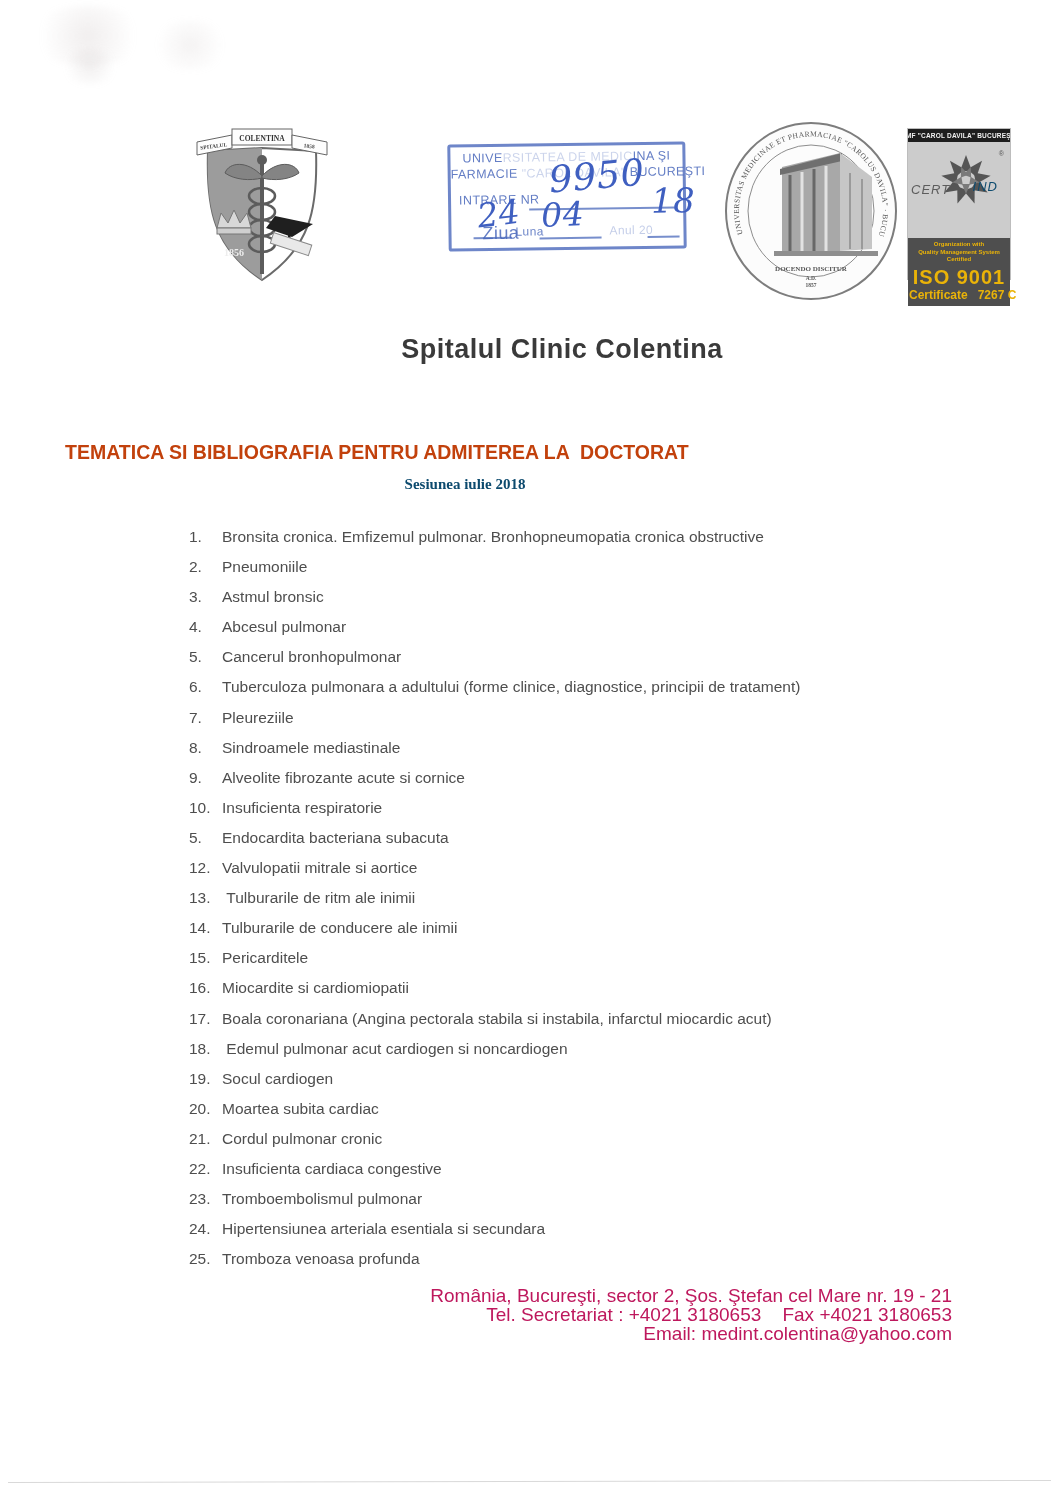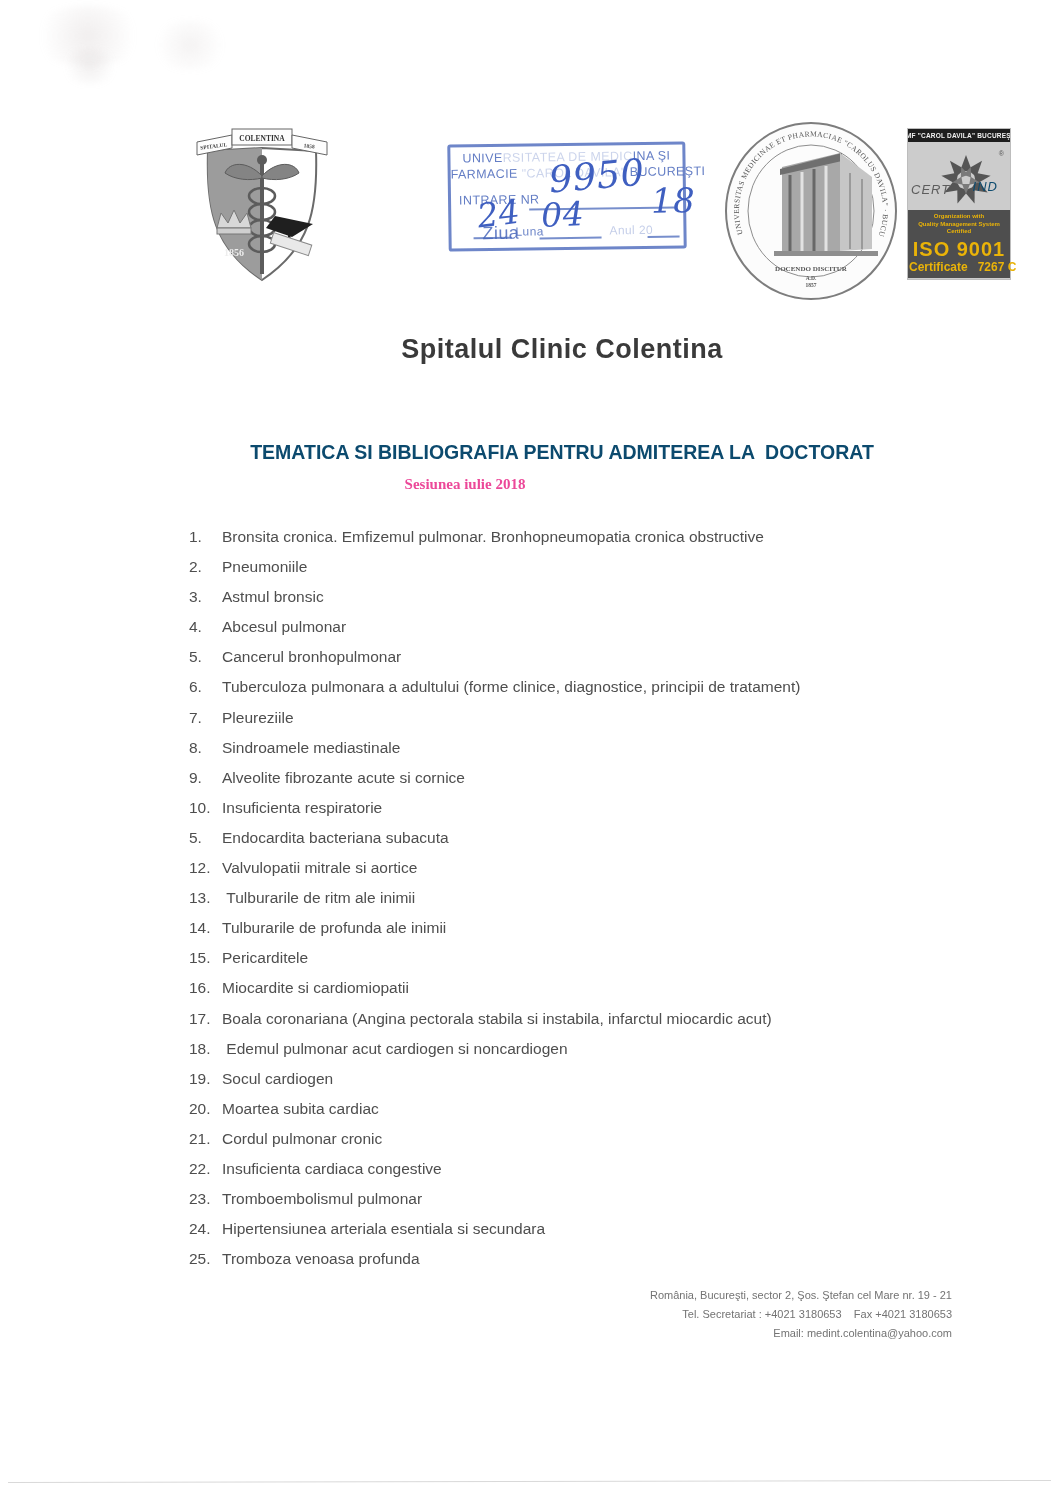--- a/index.html
+++ b/index.html
@@ -38,48 +38,48 @@
   .ln-month{left:88px;top:91px;width:62px;}
   .st-anul{top:78px;left:158px;opacity:.32;font-size:12px;}
   .st-year{top:39px;left:200px;font-size:34px;}
   .ln-year{left:196px;top:91px;width:32px;}
 
   
   .iso{position:absolute;left:908px;top:129px;width:102px;height:150px;background:#cccccc;
        box-shadow:0 0 0 1px #bdbdbd;}
   .iso-top{height:13px;background:#1e1e1e;color:#f2f2f2;font-size:6.5px;font-weight:bold;
            display:flex;align-items:center;justify-content:center;letter-spacing:.2px;white-space:nowrap;overflow:hidden;}
-  .iso-mid{position:relative;height:68px;}
+  .iso-mid{position:relative;height:96px;}
   .iso-cert{position:absolute;left:3px;top:40px;font-size:13px;color:#5d5d5d;font-style:italic;letter-spacing:1px;}
   .iso-ind{position:absolute;right:12px;top:37px;font-size:13px;color:#0c4a6e;font-style:italic;letter-spacing:1px;}
   .iso-reg{position:absolute;right:6px;top:8px;font-size:7px;color:#555;}
   .iso-bot{background:#4e4e4e;color:#eab308;text-align:center;padding:3px 1px 4px;}
   .iso-note{font-size:6px;font-weight:bold;line-height:1.25;}
   .iso-std{font-size:20px;font-weight:bold;letter-spacing:1px;line-height:1.1;margin-top:2px;}
   .iso-certline{font-size:12px;font-weight:bold;white-space:pre;}
 
   
   .t-hospital{position:absolute;left:65px;top:334px;width:994px;text-align:center;
               font-size:27px;font-weight:bold;color:#3a3a3a;letter-spacing:.5px;}
   .t-clinic{position:absolute;left:65px;top:372px;width:994px;text-align:center;
             font-family:"DejaVu Sans",sans-serif;font-size:27px;color:#3f3f3f;letter-spacing:2px;}
-  .t-doc{position:absolute;left:65px;top:441px;width:994px;text-align:center;
-         font-size:19.5px;font-weight:bold;color:#0c4a6e;white-space:pre;}
+  .t-doc{position:absolute;left:65px;top:441px;width:994px;
+         font-size:19.5px;font-weight:bold;color:#c2410c;white-space:pre;}
   .t-session{position:absolute;left:0;top:476px;width:930px;text-align:center;
-             font-family:"Liberation Serif",serif;font-size:15px;font-weight:bold;color:#ec4899;}
+             font-family:"Liberation Serif",serif;font-size:15px;font-weight:bold;color:#0c4a6e;}
 
   
   .topics{position:absolute;left:189px;top:528px;width:760px;font-size:15.5px;color:#4e4e4e;}
   .topic-row{display:flex;align-items:flex-start;height:30.1px;}
   .topic-num{width:33px;flex:none;}
   .topic-text{white-space:pre-wrap;}
 
   
-  .footer{position:absolute;right:107px;top:1286px;text-align:right;font-size:11px;
-          color:#737373;line-height:19px;}
+  .footer{position:absolute;right:107px;top:1286px;text-align:right;font-size:19px;
+          color:#be185d;line-height:19px;}
   .footer div{white-space:pre;}
 
   .scanline{position:absolute;left:8px;top:1481px;width:1043px;height:1px;background:#d9d9d9;
             transform:rotate(-0.12deg);}
   svg text{font-family:"Liberation Serif",serif;}
 </style>
 </head>
 <body>
 
 <div class="page">
@@ -273,21 +273,21 @@
         <span class="topic-text">Valvulopatii mitrale si aortice</span>
       </div>
 
       <div class="topic-row">
         <span class="topic-num">13.</span>
         <span class="topic-text"> Tulburarile de ritm ale inimii</span>
       </div>
 
       <div class="topic-row">
         <span class="topic-num">14.</span>
-        <span class="topic-text">Tulburarile de profunda ale inimii</span>
+        <span class="topic-text">Tulburarile de conducere ale inimii</span>
       </div>
 
       <div class="topic-row">
         <span class="topic-num">15.</span>
         <span class="topic-text">Pericarditele</span>
       </div>
 
       <div class="topic-row">
         <span class="topic-num">16.</span>
         <span class="topic-text">Miocardite si cardiomiopatii</span>

